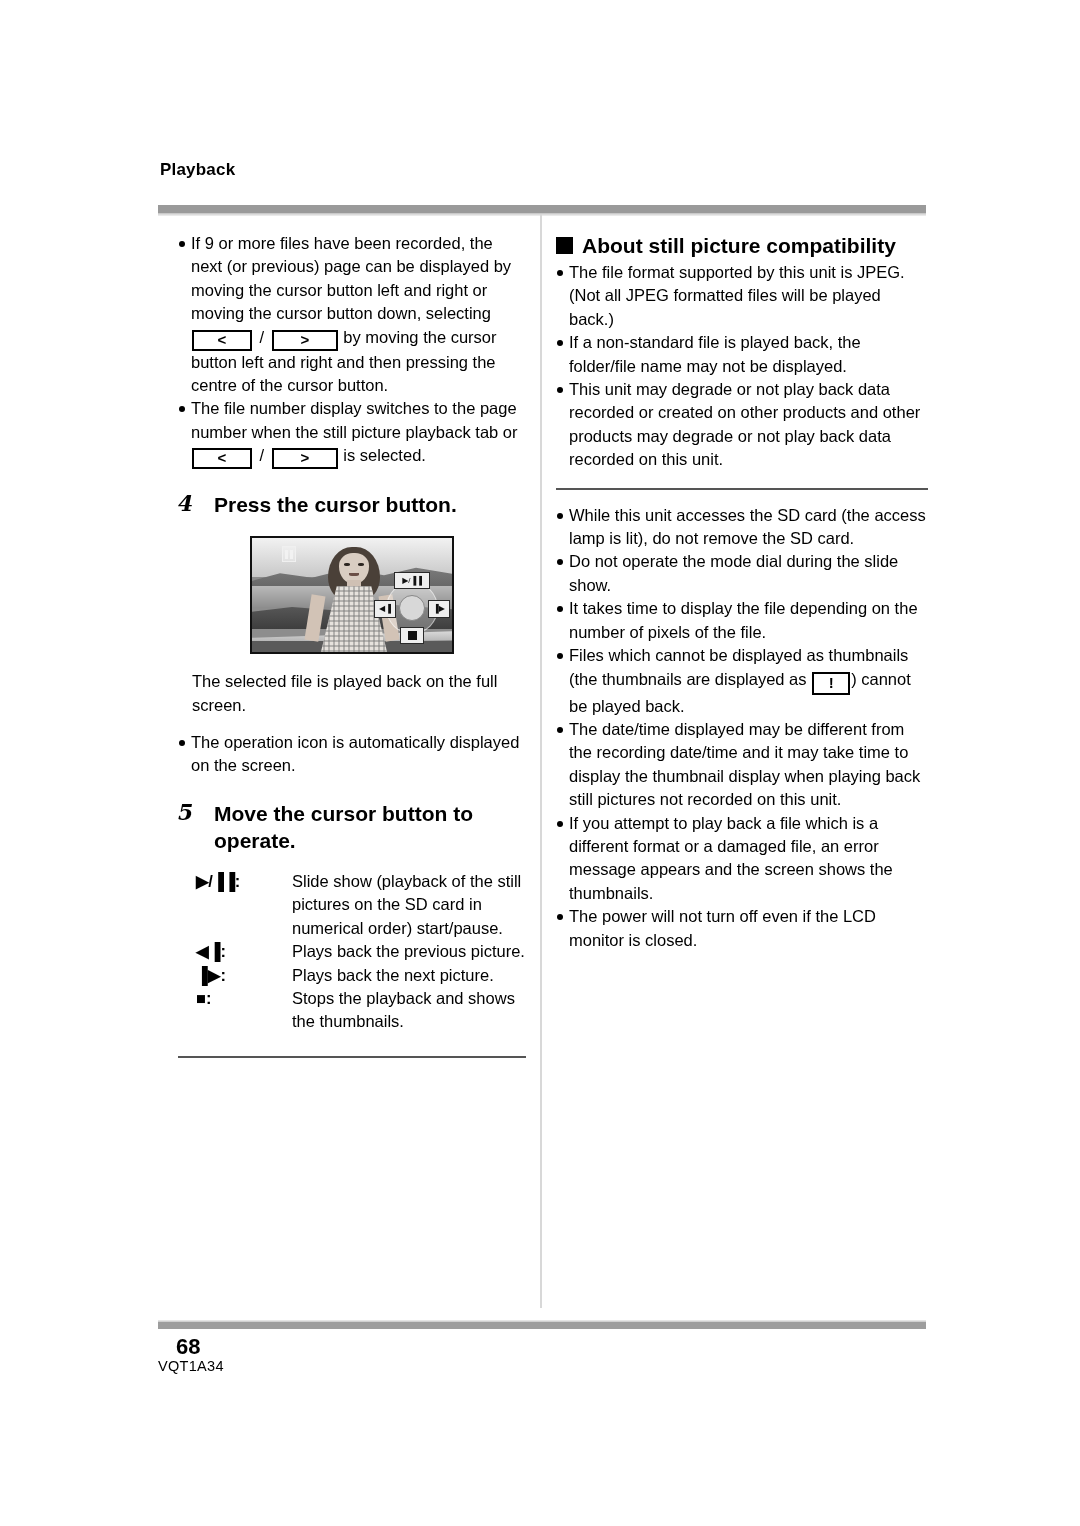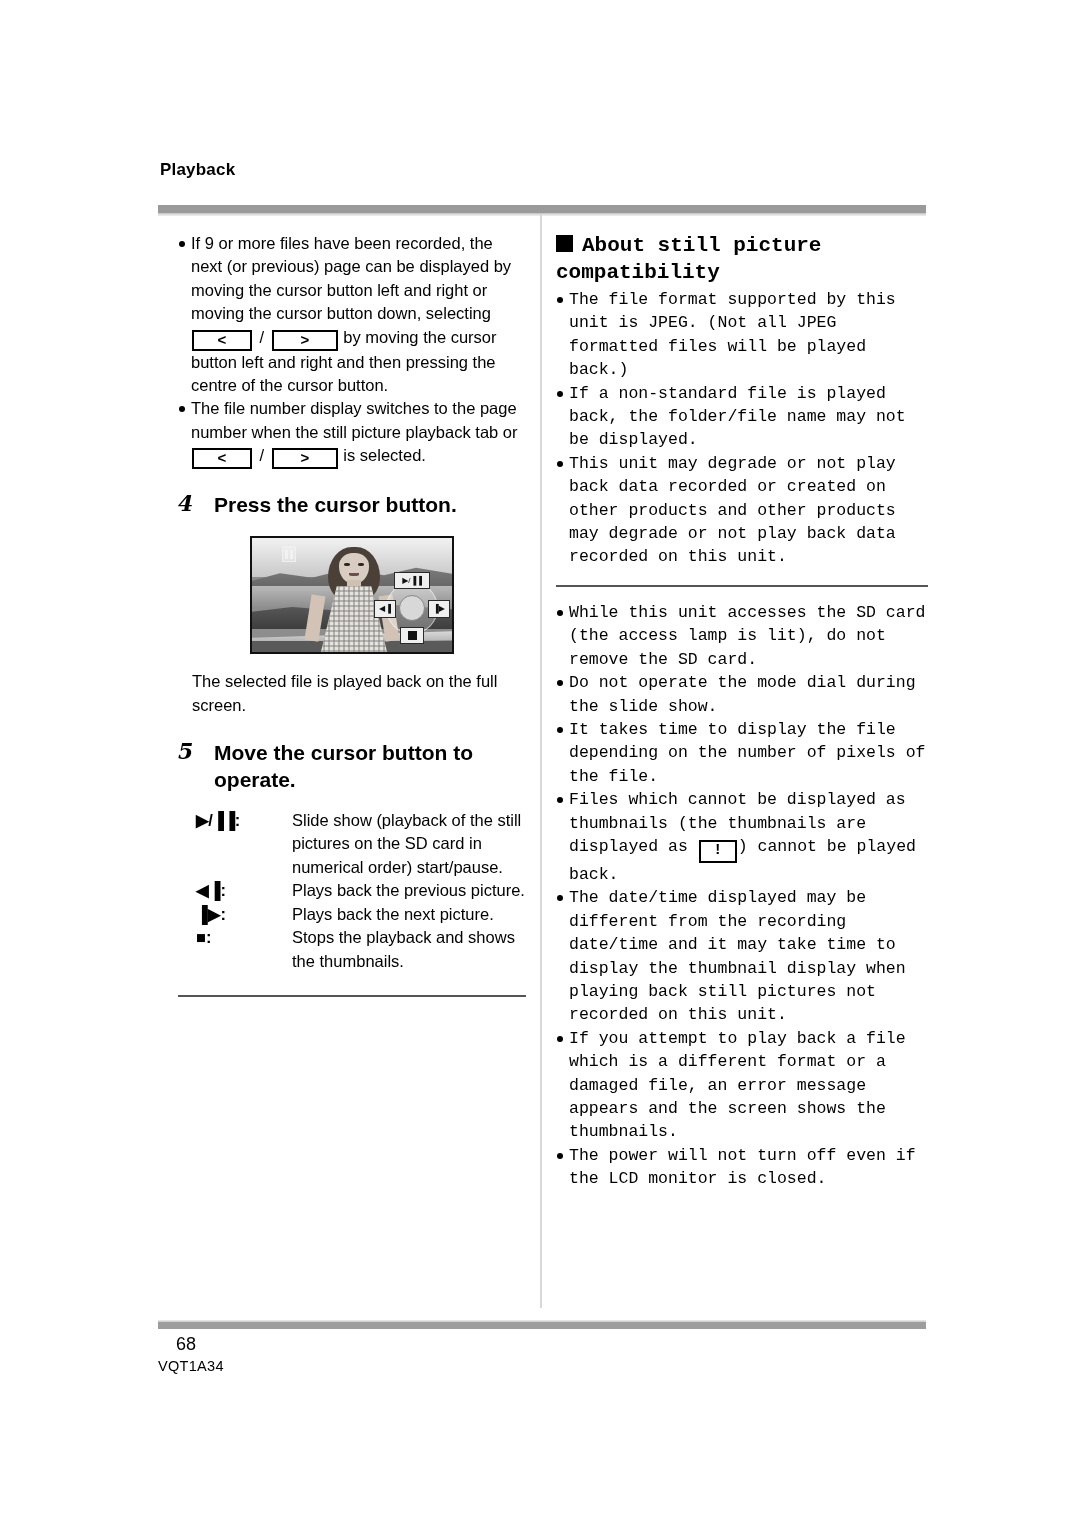--- a/index.html
+++ b/index.html
@@ -55,21 +55,21 @@
   }
 
   
   .col {
     position: absolute;
     top: 232px;
     font-size: 16.5px;
     line-height: 23.4px;
   }
   .col-left  { left: 178px;  width: 348px; }
-  .col-right { left: 556px;  width: 372px; font-family: Liberation Mono, monospace; }
+  .col-right { left: 556px;  width: 372px; }
 
   
   ul.bullets {
     list-style: none;
     margin: 0;
     padding: 0;
   }
   ul.bullets > li {
     position: relative;
     padding-left: 13px;
@@ -310,22 +310,22 @@
     top: 1322px;
     width: 768px;
     height: 7px;
     background: #9d9d9d;
     box-shadow: 0 -1px 0 0 #d0d0d0, 0 -2px 0 0 #e4e4e4;
   }
   .page-number {
     position: absolute;
     left: 176px;
     top: 1334px;
-    font-size: 18px;
-    font-weight: normal;
+    font-size: 22px;
+    font-weight: bold;
   }
   .doc-code {
     position: absolute;
     left: 158px;
     top: 1358px;
     font-size: 14.5px;
     letter-spacing: 0.3px;
   }
 </style>
 </head>
@@ -387,20 +387,23 @@
           <div class="hub"></div>
           <div class="pad-btn down">
               <span class="sq"></span>
             </div>
         </div>
       </div>
     </div>
 
     <p class="plain-para" style="margin-top:16px">The selected file is played back on the full screen.</p>
 
+    <ul class="bullets">
+      <li>The operation icon is automatically displayed on the screen.</li>
+    </ul>
 
     <div class="step">
       <span class="step-num">5</span>
       <span>Move the cursor button to operate.</span>
     </div>
 
     <table class="legend">
       <tbody>
           <tr>
         <td class="sym"><span class="sym-play">▶/▐▐</span><span>:</span></td>

